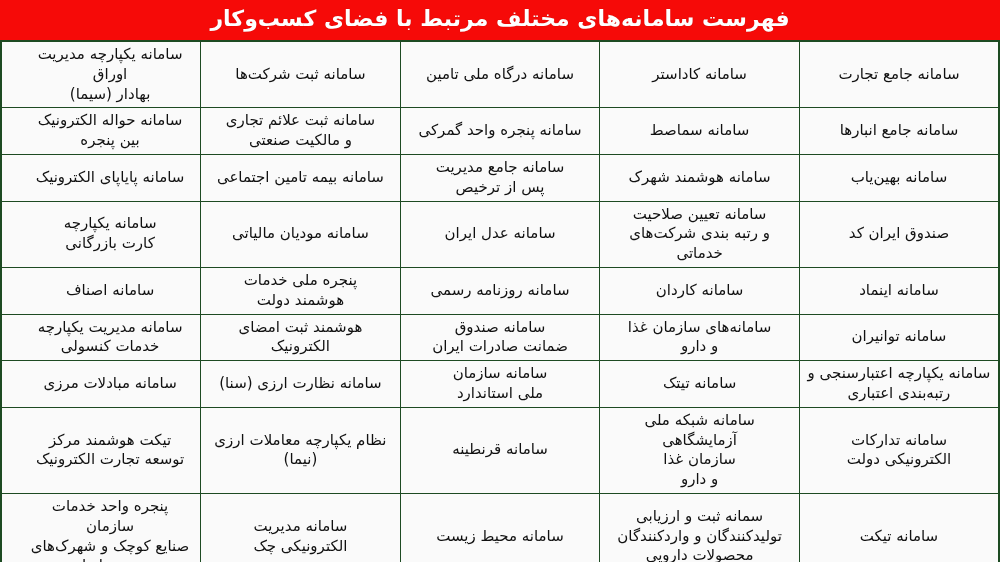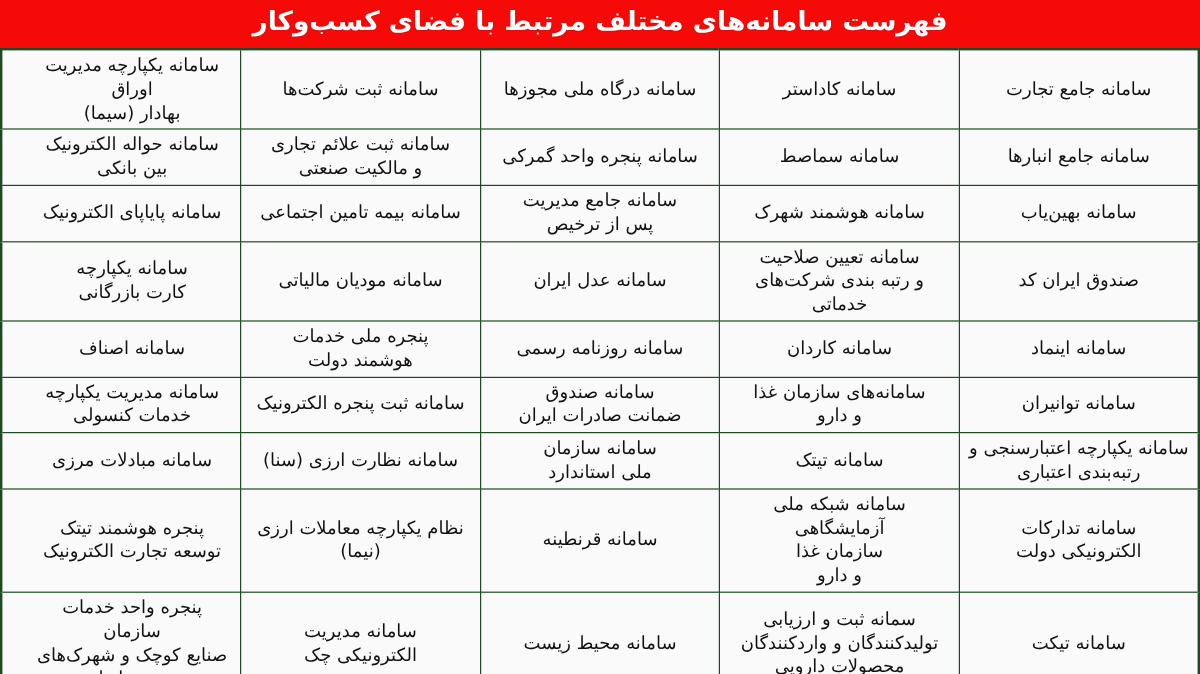--- a/index.html
+++ b/index.html
@@ -93,21 +93,21 @@
     <table class="systems">
       <tbody>
         <tr>
           <td>
               <span class="cell-text">سامانه جامع تجارت</span>
             </td>
           <td>
               <span class="cell-text">سامانه کاداستر</span>
             </td>
           <td>
-              <span class="cell-text">سامانه درگاه ملی مجوزها</span>
+              <span class="cell-text">سامانه درگاه ملی تامین</span>
             </td>
           <td>
               <span class="cell-text">سامانه ثبت شرکت‌ها</span>
             </td>
           <td>
               <span class="cell-text">سامانه یکپارچه مدیریت اوراق
 بهادار (سیما)</span>
             </td>
         </tr>
         <tr>
@@ -119,21 +119,21 @@
             </td>
           <td>
               <span class="cell-text">سامانه پنجره واحد گمرکی</span>
             </td>
           <td>
               <span class="cell-text">سامانه ثبت علائم تجاری
 و مالکیت صنعتی</span>
             </td>
           <td>
               <span class="cell-text">سامانه حواله الکترونیک
-بین بانکی</span>
+بین پنجره</span>
             </td>
         </tr>
         <tr>
           <td>
               <span class="cell-text">سامانه بهین‌یاب</span>
             </td>
           <td>
               <span class="cell-text">سامانه هوشمند شهرک</span>
             </td>
           <td>
@@ -191,21 +191,21 @@
             </td>
           <td>
               <span class="cell-text">سامانه‌های سازمان غذا
 و دارو</span>
             </td>
           <td>
               <span class="cell-text">سامانه صندوق
 ضمانت صادرات ایران</span>
             </td>
           <td>
-              <span class="cell-text">سامانه ثبت پنجره الکترونیک</span>
+              <span class="cell-text">هوشمند ثبت امضای الکترونیک</span>
             </td>
           <td>
               <span class="cell-text">سامانه مدیریت یکپارچه
 خدمات کنسولی</span>
             </td>
         </tr>
         <tr>
           <td>
               <span class="cell-text">سامانه یکپارچه اعتبارسنجی و
 رتبه‌بندی اعتباری</span>
@@ -235,21 +235,21 @@
 و دارو</span>
             </td>
           <td>
               <span class="cell-text">سامانه قرنطینه</span>
             </td>
           <td>
               <span class="cell-text">نظام یکپارچه معاملات ارزی
 (نیما)</span>
             </td>
           <td>
-              <span class="cell-text">پنجره هوشمند تیتک
+              <span class="cell-text">تیکت هوشمند مرکز
 توسعه تجارت الکترونیک</span>
             </td>
         </tr>
         <tr>
           <td>
               <span class="cell-text">سامانه تیکت</span>
             </td>
           <td>
               <span class="cell-text">سمانه ثبت و ارزیابی
 تولیدکنندگان و واردکنندگان

